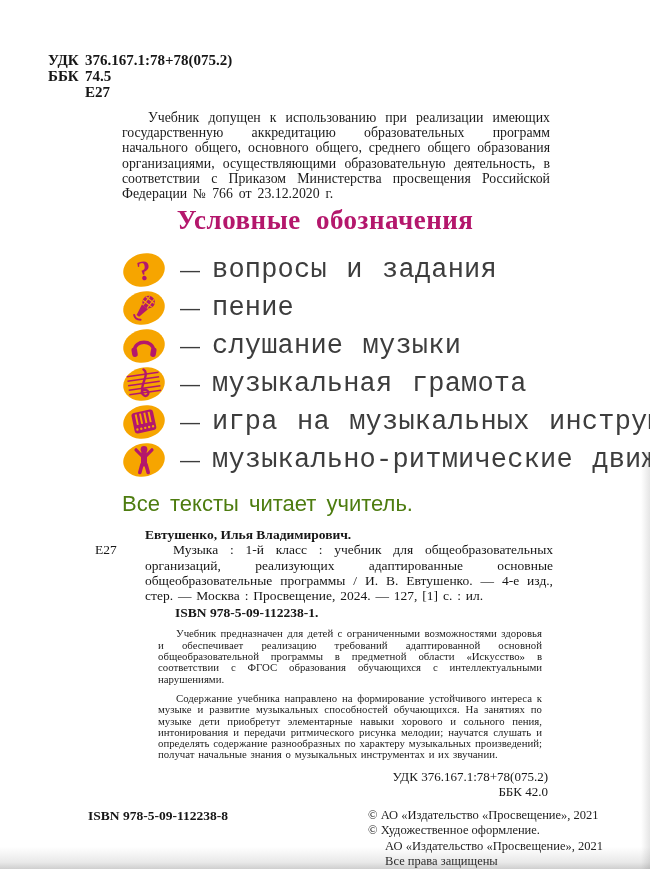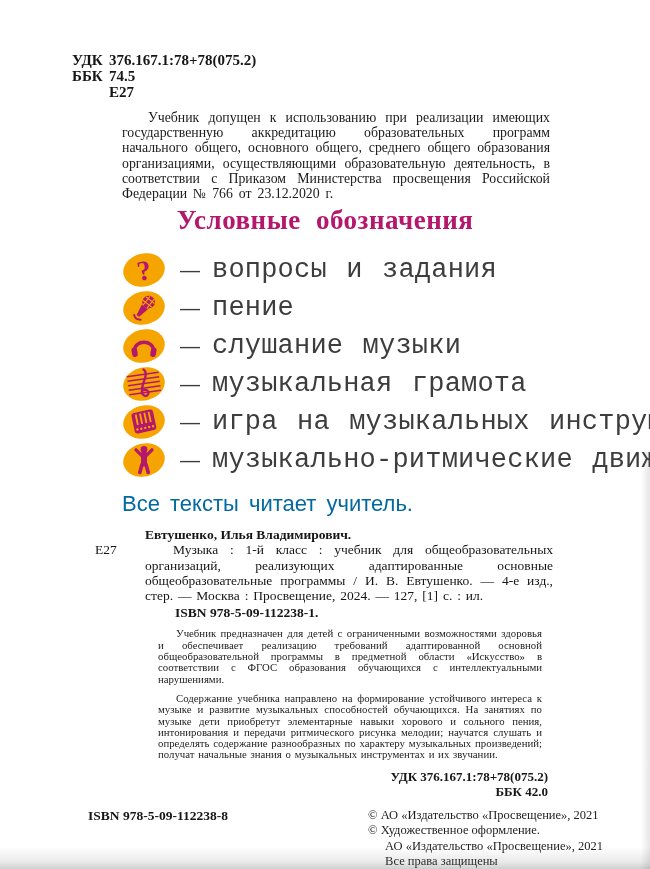--- a/index.html
+++ b/index.html
@@ -2,21 +2,21 @@
 <html><head>
 <meta charset="utf-8">
 <style>
   html,body { margin:0; padding:0; background:#ffffff; }
   .page {
     position:relative; width:650px; height:869px; overflow:hidden;
     background:#ffffff; color:#161616;
     font-family:"Liberation Serif","DejaVu Serif",serif;
   }
   
-  .ids { padding:52px 0 0 72px; font-weight:bold; font-size:15px; line-height:16px; }
+  .ids { padding:52px 0 0 48px; font-weight:bold; font-size:15px; line-height:16px; }
   .id-row { display:flex; }
   .id-label { width:37px; }
   
   .para {
     margin:0 0 0 122px; width:428px;
     font-size:13.8px; line-height:15.2px;
     text-align:justify; word-spacing:2.5px; color:#1a1a1a;
   }
   .approval { margin-top:10px; text-indent:26px; }
   .experts  { margin-top:6px;  text-indent:26px; }
@@ -34,40 +34,40 @@
     font-family:"Liberation Sans",sans-serif; font-size:20px;
     color:#3d3d3d; margin:0 12px; flex:none;
   }
   .legend-label {
     font-family:Liberation Mono, monospace; font-size:27px;
     color:#3d3d3d; word-spacing:3px; letter-spacing:0.2px; white-space:nowrap;
   }
   .note {
     margin:12px 0 0 122px;
     font-family:"Liberation Sans",sans-serif;
-    font-size:22px; color:#0369a1; word-spacing:4px;
+    font-size:22px; color:#4d7c0f; word-spacing:4px;
   }
   
   .bib { margin:10px 0 0 95px; width:465px; font-size:13.5px; line-height:15.2px; }
   .bib-author { margin-left:50px; font-weight:bold; }
   .bib-entry { position:relative; margin-left:50px; }
   .bib-code { position:absolute; left:-50px; top:0; }
   .bib-desc { margin:0; width:408px; text-indent:28px; text-align:justify; word-spacing:1.5px; }
   .bib-isbn { margin:2px 0 0 80px; font-weight:bold; }
   
   .annotation {
     margin:6px 0 0 150px; width:400px;
     font-size:10.8px; line-height:11.3px;
     text-align:justify; word-spacing:1px; color:#1d1d1d;
   }
   .annotation p { margin:8px; text-indent:18px; }
   
   .footer-ids {
     margin-top:5px; padding-right:102px; text-align:right;
-    font-weight:bold; font-size:13px; line-height:15px;
+    font-weight:normal; font-size:13px; line-height:15px;
   }
   
   .bottom-row { margin-top:9px; display:flex; align-items:flex-start; }
   .isbn-bottom { margin-left:88px; font-weight:bold; font-size:13.5px; }
   .copyright { margin-left:auto; margin-right:47px; font-size:12.5px; line-height:15.5px; color:#1d1d1d; }
   .copyright .indent { padding-left:17px; }
   
   .page-shadow-bottom {
     position:absolute; left:0; right:0; bottom:0; height:22px; pointer-events:none;
     background:linear-gradient(180deg, rgba(0,0,0,0) 0%, rgba(95,95,95,0.14) 70%, rgba(95,95,95,0.30) 100%);

